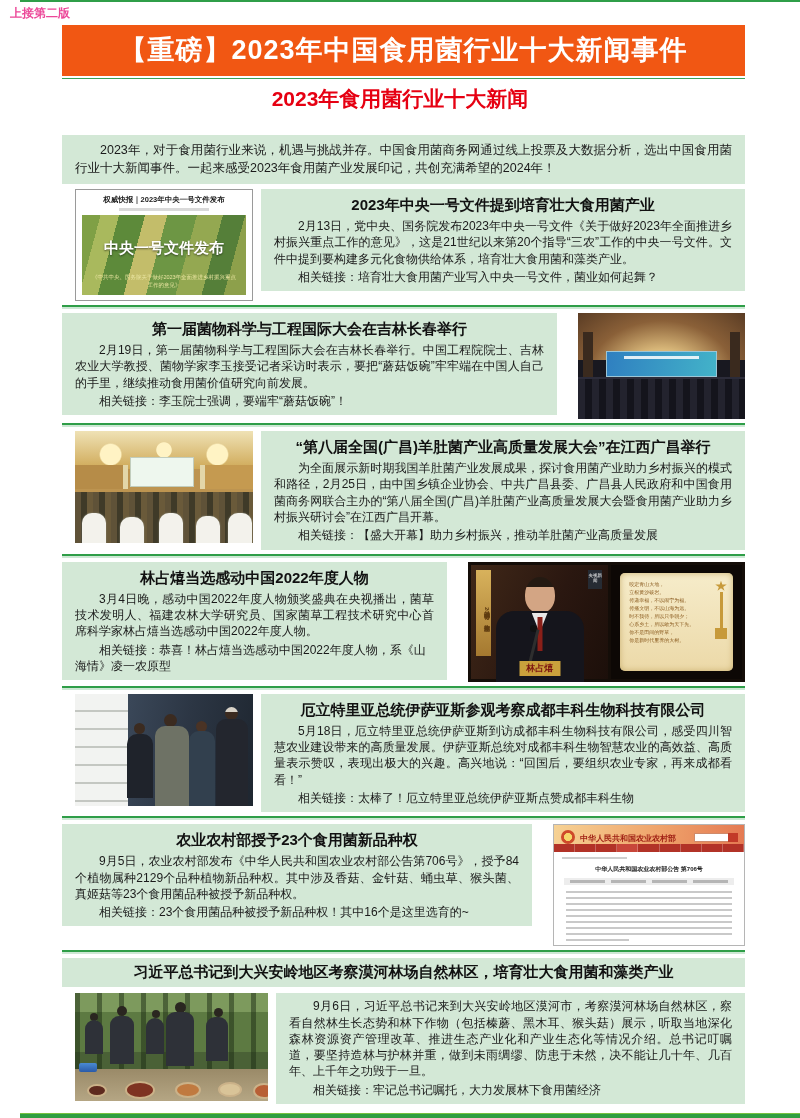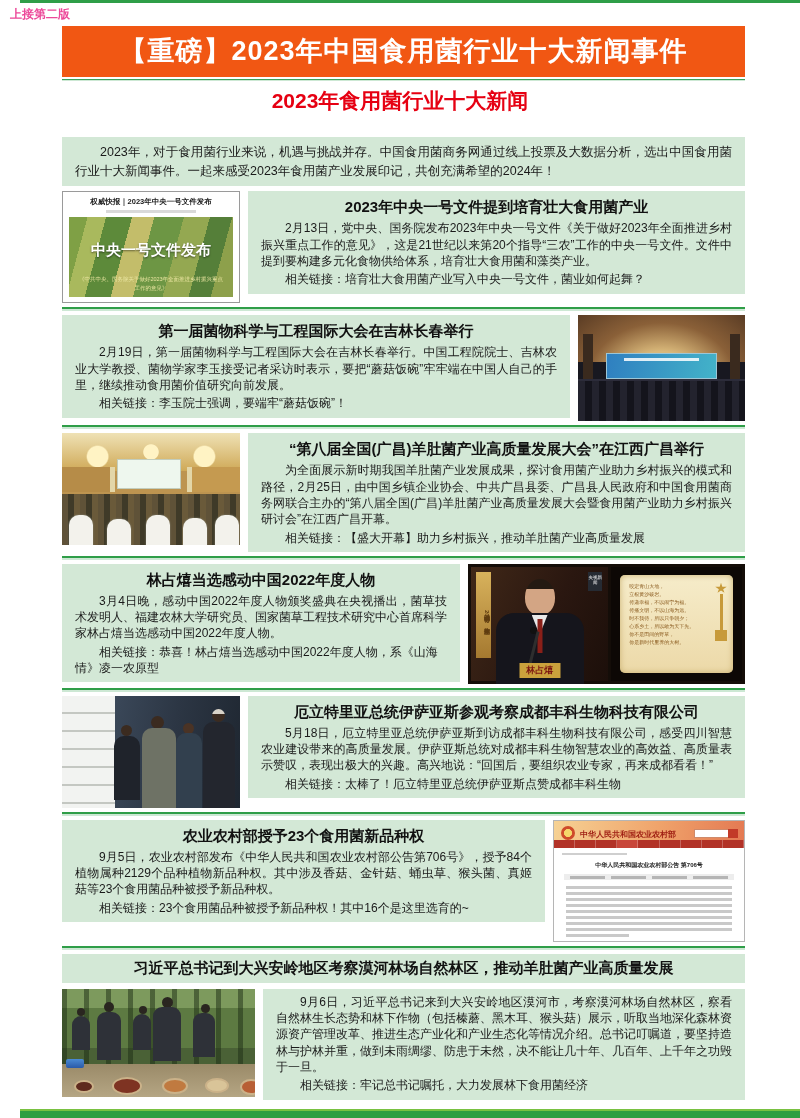--- a/index.html
+++ b/index.html
@@ -30,21 +30,21 @@
 
   
   .news-row{display:flex;gap:8px;align-items:flex-start;}
   .news-panel{flex:1;padding:5px 13px 6px;}
   .news-title{font-size:15px;font-weight:bold;text-align:center;margin:2px 0 3px;color:#111;}
   .news-body{font-size:12px;line-height:1.36;text-align:justify;text-indent:2em;}
   .news-link{font-size:12px;line-height:1.36;text-indent:2em;margin-top:2px;}
   .divider{height:4px;background:linear-gradient(#2f9e48 0 60%,#cde8d4 60% 100%);margin:4px 0;}
   .title-bar{padding:5px 10px;margin-bottom:6px;}
   .title-bar .news-title{margin:0;}
-  figure{position:relative;overflow:hidden;flex:0 0 auto;}
+  figure{position:relative;overflow:hidden;flex:0 0 auto;margin-left:13px;}
 
   
   .fig-policy{width:178px;height:112px;background:#fff;border:1px solid #9a9a9a;
               padding:5px 6px;display:flex;flex-direction:column;align-items:center;}
   .pc-kicker{font-size:7.5px;font-weight:bold;white-space:nowrap;}
   .pc-byline{width:55%;height:3px;background:#d9d9d9;margin:3px 0 4px;}
   .pc-photo{width:100%;flex:1;position:relative;
     background:linear-gradient(105deg,#7fa045 0 10%,#a9b95d 10% 20%,#5d8a3a 20% 34%,#c3bd6a 34% 46%,#6d9644 46% 62%,#94a851 62% 76%,#557f39 76% 88%,#8da04b 88% 100%);}
   .pc-headline{position:absolute;top:30%;width:100%;text-align:center;color:#fff;
     font-family:"Liberation Serif",serif;font-weight:bold;font-size:15px;text-shadow:0 1px 2px rgba(0,0,0,.55);}
@@ -323,21 +323,21 @@
           <div class="gs-tl"></div>
           <div class="gs-tl"></div>
           <div class="gs-tl"></div>
         </div>
       </figure>
     </section>
     <div class="divider"></div>
 
     <section>
       <div class="panel title-bar">
-        <h3 class="news-title">习近平总书记到大兴安岭地区考察漠河林场自然林区，推动羊肚菌产业高质量发展</h3>
+        <h3 class="news-title">习近平总书记到大兴安岭地区考察漠河林场自然林区，培育壮大食用菌和藻类产业</h3>
       </div>
       <div class="news-row">
         <figure class="fig-forest">
           <div class="fr-head" style="left:8%;top:18%;width:8px;height:8px;"></div>
           <div class="fr-body" style="left:5%;top:25%;width:18px;height:34px;"></div>
           <div class="fr-head" style="left:22%;top:12%;width:10px;height:10px;"></div>
           <div class="fr-body" style="left:18%;top:21%;width:24px;height:48px;"></div>
           <div class="fr-head" style="left:40%;top:16%;width:8px;height:8px;"></div>
           <div class="fr-body" style="left:37%;top:23%;width:18px;height:36px;"></div>
           <div class="fr-head" style="left:52%;top:8%;width:11px;height:11px;"></div>

